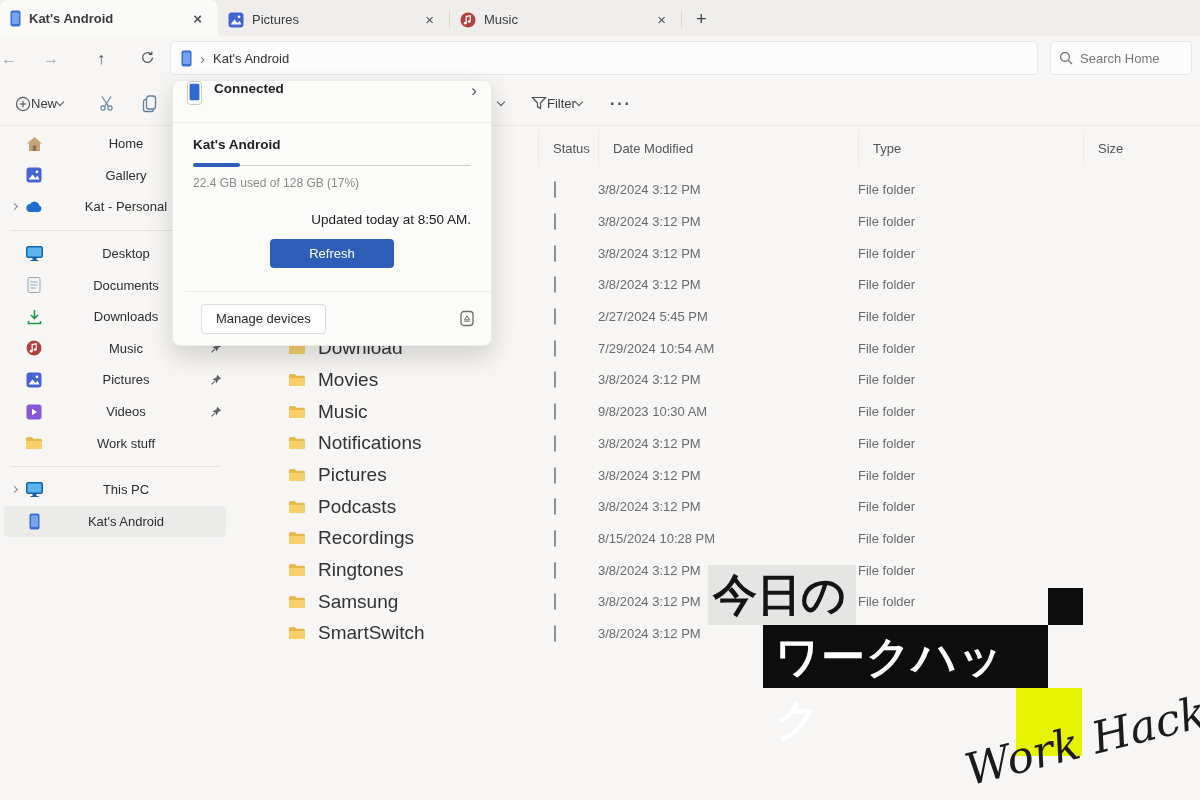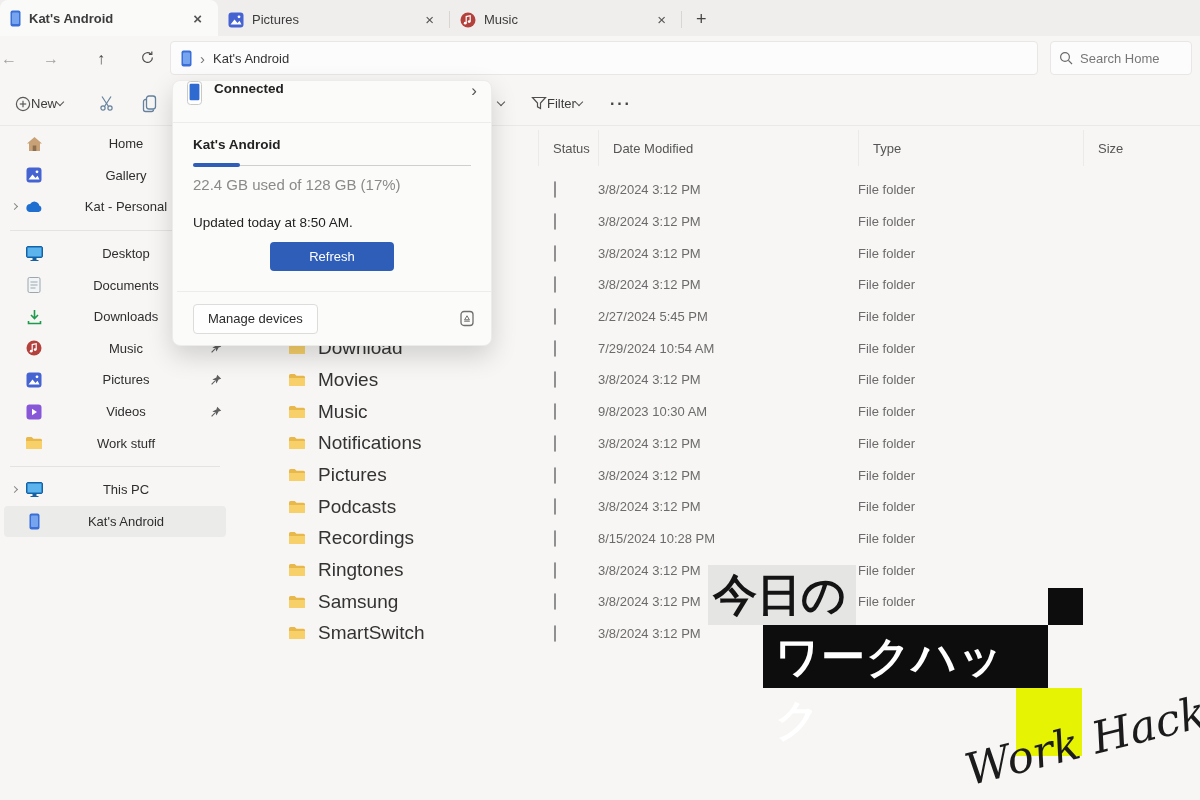--- a/index.html
+++ b/index.html
@@ -56,24 +56,24 @@
   
   .popup { position:absolute; left:172px; top:80px; width:320px; height:266px; background:#fbfbfa; border:1px solid #ececea; border-radius:8px; box-shadow:0 10px 26px rgba(0,0,0,.16); z-index:20; }
   .pop-head { height:42px; display:flex; align-items:flex-start; gap:12px; padding:0 14px; border-bottom:1px solid #ececea; }
   .pop-head .ttl { font-size:13.5px; font-weight:bold; color:#222; flex:1; }
   .pop-head .pchev { color:#555; font-size:17px; }
   .pop-body { padding:14px 20px 0 20px; }
   .pop-dev { font-size:13.5px; font-weight:bold; color:#222; }
   .ptrack { position:relative; margin-top:11px; height:4px; }
   .ptrack .rail { position:absolute; left:0; right:0; top:1.5px; height:1.5px; background:#cfcfcd; }
   .ptrack .fill { position:absolute; left:0; top:0; height:4px; border-radius:2px; background:#2e5eb8; }
-  .pstore { margin-top:9px; font-size:15px; color:#8a8a88; }
-  .pupdated { margin-top:22px; text-align:left; font-size:13.5px; color:#222; }
+  .pstore { margin-top:9px; font-size:12px; color:#8a8a88; }
+  .pupdated { margin-top:22px; text-align:right; font-size:13.5px; color:#222; }
   .prefresh { display:block; margin:12px auto 0 auto; width:124px; height:29px; background:#2e5eb8; color:#fff; border:none; border-radius:4px; font-size:13px; font-family:inherit; }
-  .pop-foot { position:absolute; left:4px; right:0; bottom:0; height:54px; border-top:1px solid #ececea; display:flex; align-items:center; padding:0 16px; justify-content:space-between; }
+  .pop-foot { position:absolute; left:12px; right:0; bottom:0; height:54px; border-top:1px solid #ececea; display:flex; align-items:center; padding:0 16px; justify-content:space-between; }
   .pmanage { height:30px; padding:0 14px; background:#fefefe; border:1px solid #dcdcda; border-radius:4px; font-size:13px; color:#2a2a2a; font-family:inherit; }
 
   
   .ov { position:absolute; z-index:40; }
   .ov-gray { left:708px; top:565px; width:148px; height:60px; background:rgba(227,227,225,.88); font-size:44px; font-weight:bold; color:#141414; line-height:60px; padding-left:5px; letter-spacing:0; font-family:sans-serif; }
   .ov-black { left:763px; top:625px; width:285px; height:63px; color:#fff; font-size:44px; font-weight:bold; line-height:63px; padding-left:12px; letter-spacing:1px; font-family:sans-serif; }
   .ov-sq { left:1048px; top:588px; width:35px; height:37px; }
   .ov-yellow { left:1016px; top:688px; width:66px; height:68px; }
   .ov-sign { left:955px; top:672px; width:245px; height:128px; z-index:41; }
 </style>

